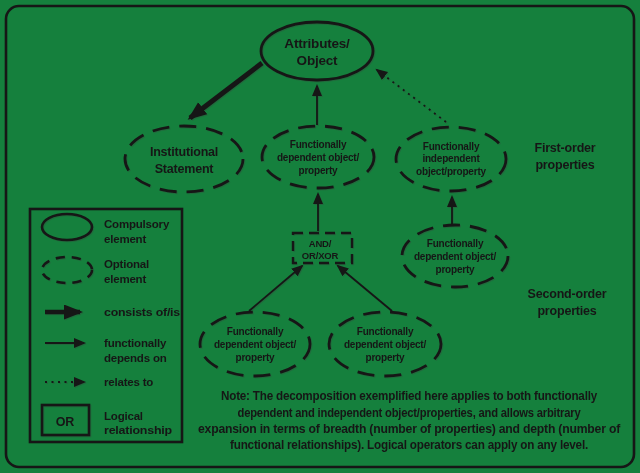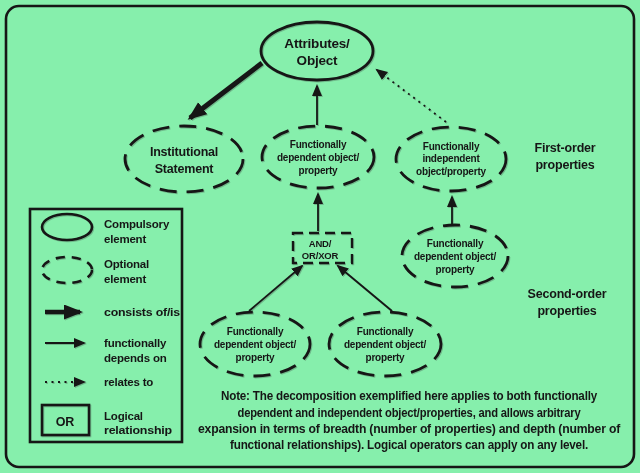--- a/index.html
+++ b/index.html
@@ -1,16 +1,16 @@
 <!DOCTYPE html>
 <html><head>
 <meta charset="utf-8">
 <style>
   html,body{margin:0;padding:0;background:#ffffff;}
-  .stage{position:relative;width:640px;height:473px;background:#86efac;overflow:hidden;}
+  .stage{position:relative;width:640px;height:473px;background:#15803d;overflow:hidden;}
   svg{display:block;}
   text{
     font-family:"Liberation Sans", sans-serif;
     font-weight:bold;
     fill:#161616;
     letter-spacing:-0.2px;
   }
   .shape{stroke:#161616;fill:none;}
   .shadow{filter:drop-shadow(1px 1.3px 0.4px rgba(60,60,60,0.30));}
   .t-center{text-anchor:middle;}

